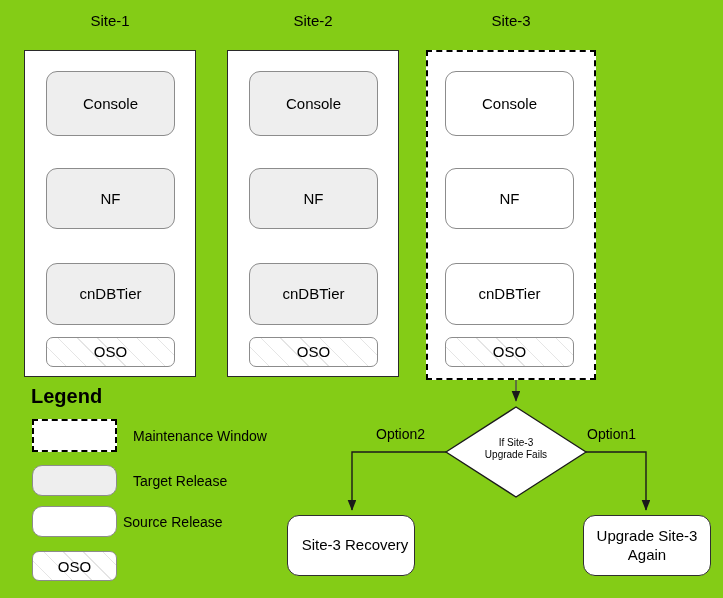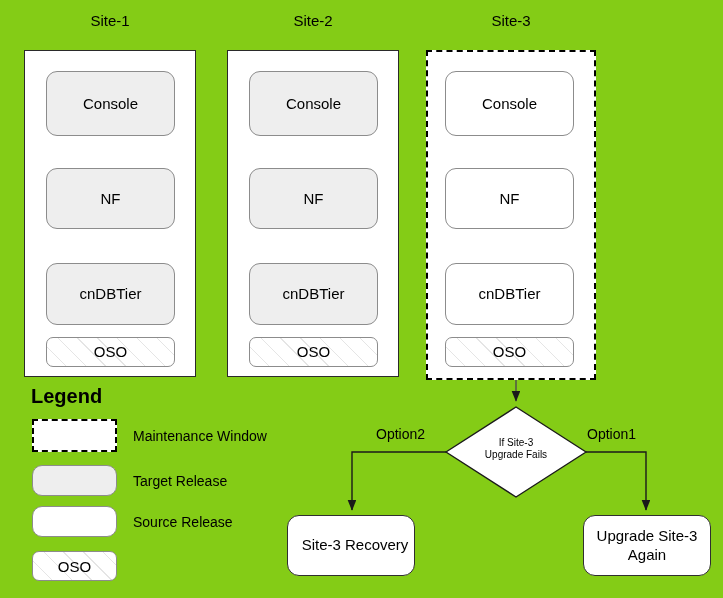--- a/index.html
+++ b/index.html
@@ -178,21 +178,21 @@
 
   <div class="legend-title" style="left:31px; top:385px;">Legend</div>
 
   <div class="legend-swatch mw" style="left:32px; top:419px; width:85px; height:33px;"></div>
   <div class="legend-label" style="left:133px; top:428px;">Maintenance Window</div>
 
   <div class="legend-swatch tgt" style="left:32px; top:465px; width:85px; height:31px;"></div>
   <div class="legend-label" style="left:133px; top:473px;">Target Release</div>
 
   <div class="legend-swatch src" style="left:32px; top:506px; width:85px; height:31px;"></div>
-  <div class="legend-label" style="left:133px; top:514px;">Source Release</div>
+  <div class="legend-label" style="left:123px; top:514px;">Source Release</div>
 
   <div class="legend-swatch opt" style="left:32px; top:551px; width:85px; height:30px;">OSO</div>
 
   <svg class="overlay" viewBox="0 0 723 598">
     <defs>
       <marker id="arrowhead" markerWidth="9" markerHeight="9" refX="7.4" refY="3.2" orient="auto" markerUnits="strokeWidth">
         <path d="M0,0 L8,3.2 L0,6.4 z" fill="#1a1a1a"></path>
       </marker>
     </defs>
 

